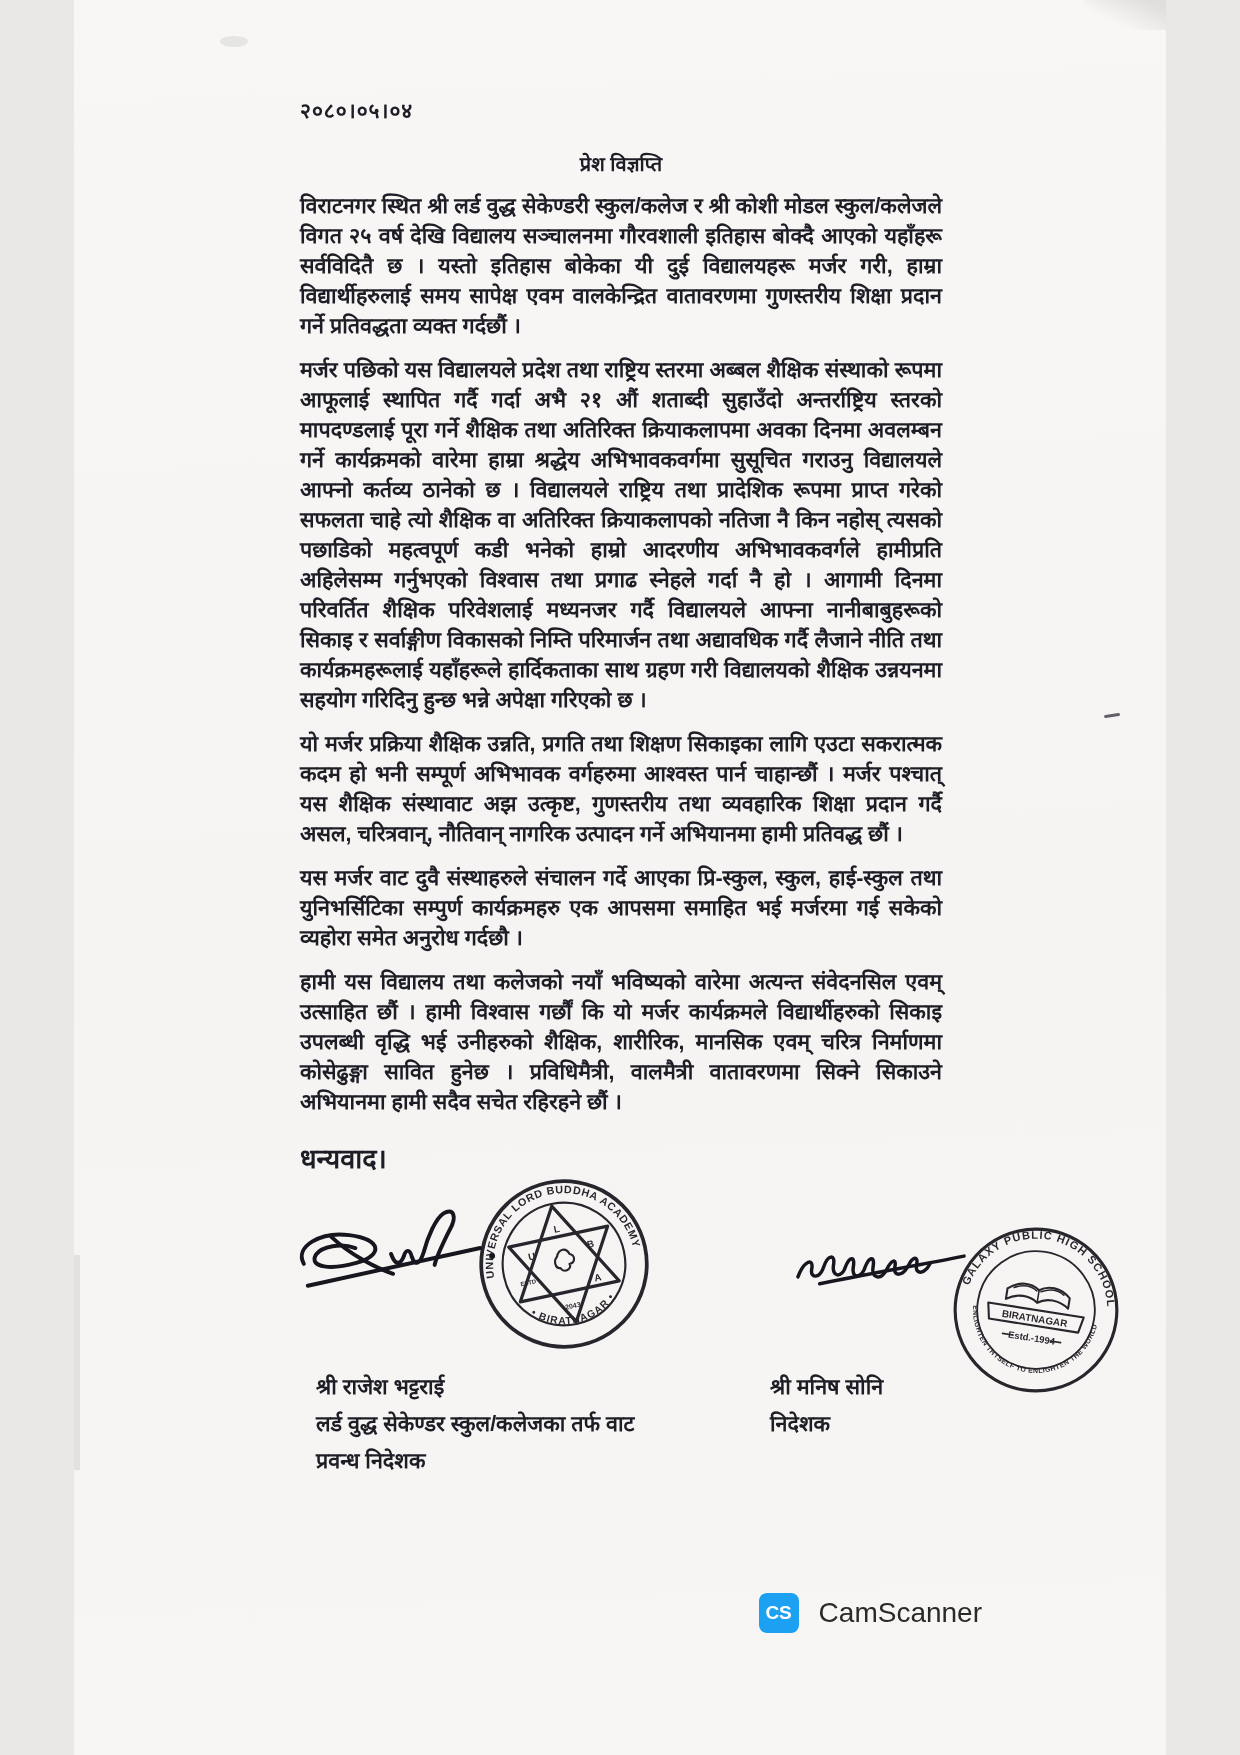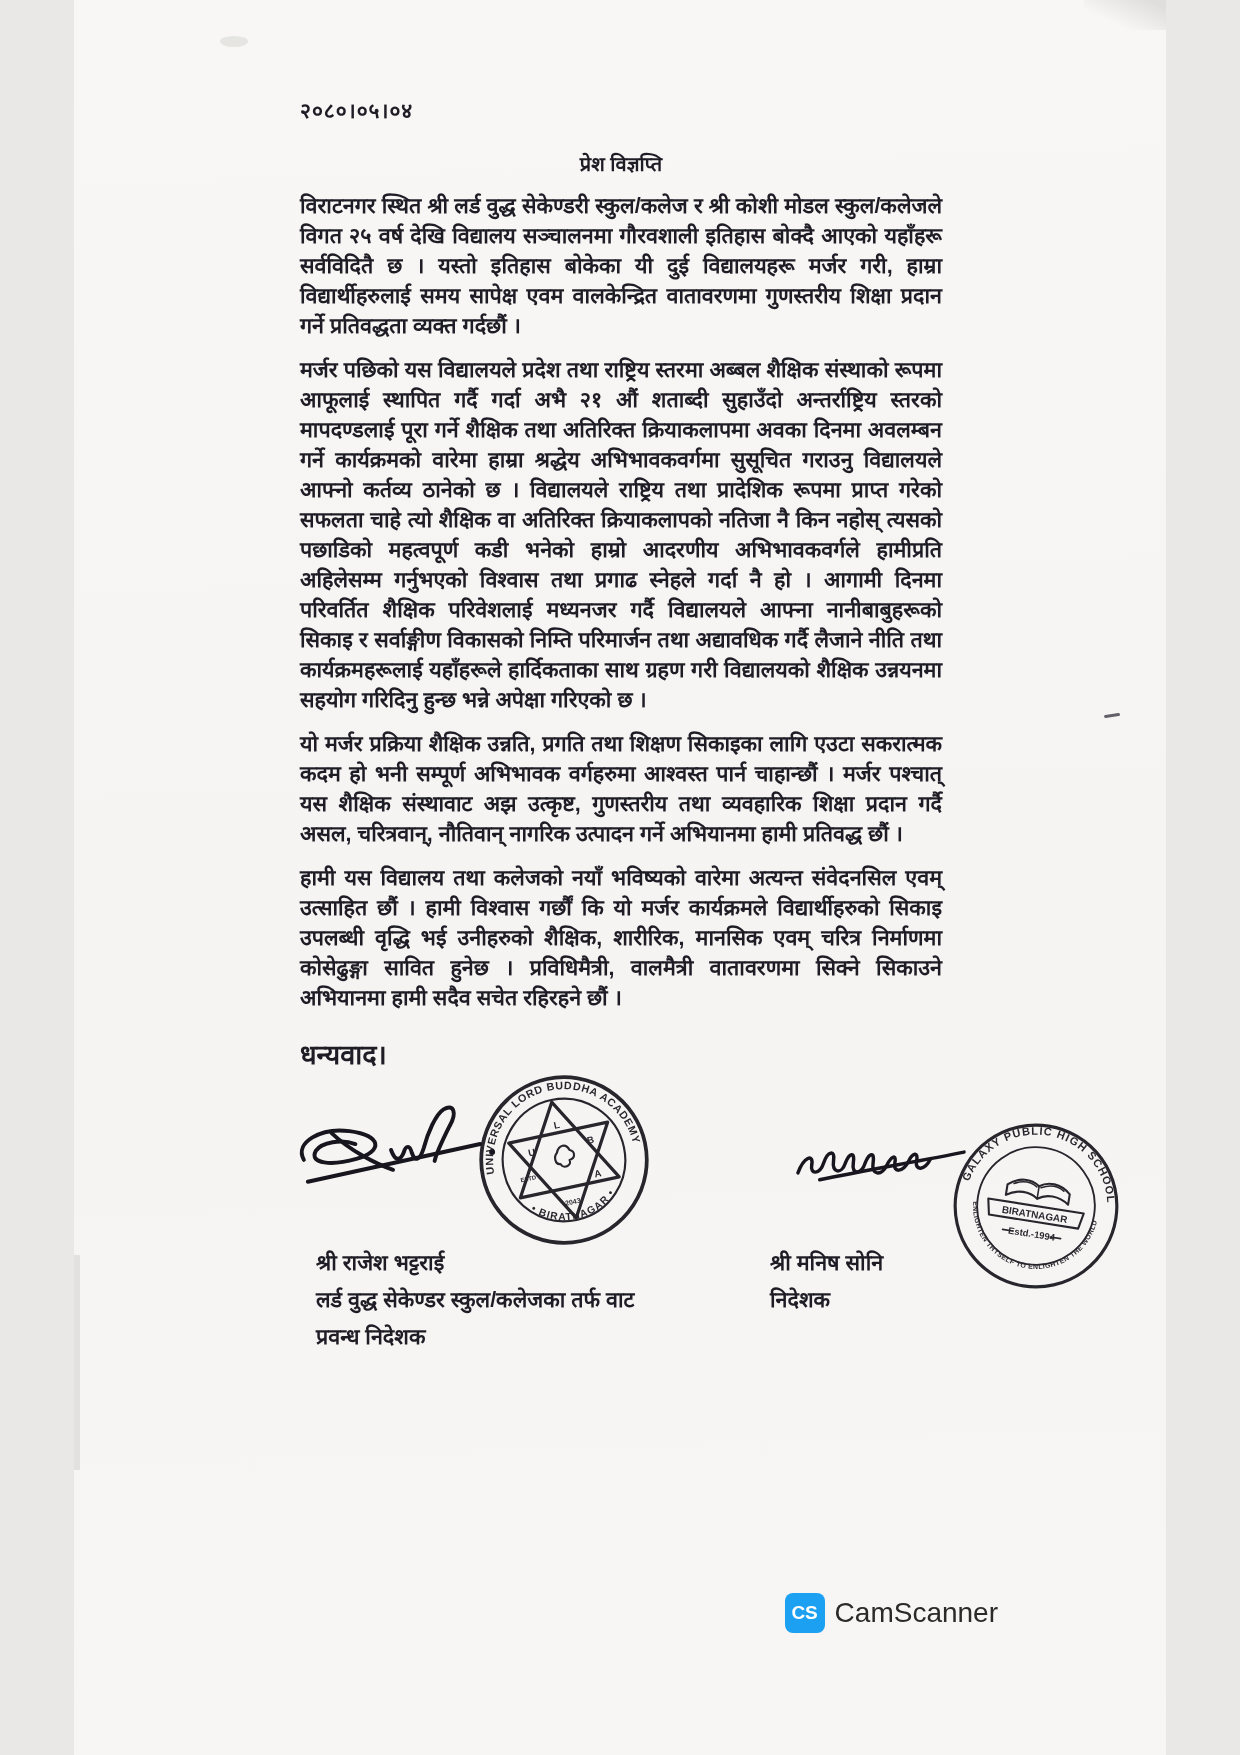--- a/index.html
+++ b/index.html
@@ -22,27 +22,27 @@
   }
   .para:first-of-type{}
   .closing{margin-top:22px;font-size:27px;font-weight:600;}
   .sig-area{position:relative;height:340px;margin-top:20px;}
   .sig-svg{position:absolute;}
   .sig-left{left:-12px;top:6px;width:218px;height:100px;}
   .sig-right{left:492px;top:42px;width:178px;height:52px;}
   .stamp{position:absolute;opacity:.92;}
   .stamp-left{left:178px;top:-18px;width:172px;height:172px;transform:rotate(-12deg);}
   .stamp-right{left:652px;top:30px;width:168px;height:168px;transform:rotate(9deg);}
-  .sig-block{position:absolute;top:153px;font-size:21.5px;font-weight:600;line-height:37px;z-index:1;}
+  .sig-block{position:absolute;top:173px;font-size:21.5px;font-weight:600;line-height:37px;z-index:1;}
   .sig-block-left{left:16px;}
   .sig-block-right{left:470px;}
   .stamp svg, .sig-svg svg{width:100%;height:100%;}
   .ink{stroke:#17151d;fill:none;stroke-linecap:round;stroke-linejoin:round;}
   .stamp-text{fill:#17151d;font-family:"Liberation Sans","DejaVu Sans",sans-serif;}
-  .watermark{position:absolute;right:168px;bottom:122px;display:flex;align-items:center;gap:10px;z-index:3;}
+  .watermark{position:absolute;right:184px;bottom:122px;display:flex;align-items:center;gap:20px;z-index:3;}
   .cs-badge{width:40px;height:40px;border-radius:8px;background:#1ca0f2;color:#ffffff;
     display:flex;align-items:center;justify-content:center;font-size:19px;font-weight:700;}
   .cs-text{font-size:28px;color:#2a2a2a;font-weight:500;}
   
   .artifact-corner-tr{position:absolute;top:0;right:0;width:82px;height:30px;
     background:linear-gradient(205deg,#d7d6d4 12%,rgba(215,214,212,0) 70%);opacity:.75;}
   .artifact-smudge{position:absolute;left:146px;top:36px;width:28px;height:11px;
     background:#d9d8d6;border-radius:50%;opacity:.6;}
   .artifact-left-sliver{position:absolute;left:0;top:1255px;width:6px;height:215px;
     background:#cfcecc;opacity:.5;}
@@ -59,20 +59,21 @@
   <div class="artifact-left-sliver"></div>
   <div class="artifact-dash"></div>
 
   <div class="content">
     <div class="doc-date">२०८०।०५।०४</div>
     <h1 class="doc-title">प्रेश विज्ञप्ति</h1>
 
     <p class="para">विराटनगर स्थित श्री लर्ड वुद्ध सेकेण्डरी स्कुल/कलेज र श्री कोशी मोडल स्कुल/कलेजले विगत २५ वर्ष देखि विद्यालय सञ्चालनमा गौरवशाली इतिहास बोक्दै आएको यहाँहरू सर्वविदितै छ । यस्तो इतिहास बोकेका यी दुई विद्यालयहरू मर्जर गरी, हाम्रा विद्यार्थीहरुलाई समय सापेक्ष एवम वालकेन्द्रित वातावरणमा गुणस्तरीय शिक्षा प्रदान गर्ने प्रतिवद्धता व्यक्त गर्दछौं ।</p>
     <p class="para">मर्जर पछिको यस विद्यालयले प्रदेश तथा राष्ट्रिय स्तरमा अब्बल शैक्षिक संस्थाको रूपमा आफूलाई स्थापित गर्दै गर्दा अभै २१ औं शताब्दी सुहाउँदो अन्तर्राष्ट्रिय स्तरको मापदण्डलाई पूरा गर्ने शैक्षिक तथा अतिरिक्त क्रियाकलापमा अवका दिनमा अवलम्बन गर्ने कार्यक्रमको वारेमा हाम्रा श्रद्धेय अभिभावकवर्गमा सुसूचित गराउनु विद्यालयले आफ्नो कर्तव्य ठानेको छ । विद्यालयले राष्ट्रिय तथा प्रादेशिक रूपमा प्राप्त गरेको सफलता चाहे त्यो शैक्षिक वा अतिरिक्त क्रियाकलापको नतिजा नै किन नहोस् त्यसको पछाडिको महत्वपूर्ण कडी भनेको हाम्रो आदरणीय अभिभावकवर्गले हामीप्रति अहिलेसम्म गर्नुभएको विश्वास तथा प्रगाढ स्नेहले गर्दा नै हो । आगामी दिनमा परिवर्तित शैक्षिक परिवेशलाई मध्यनजर गर्दै विद्यालयले आफ्ना नानीबाबुहरूको सिकाइ र सर्वाङ्गीण विकासको निम्ति परिमार्जन तथा अद्यावधिक गर्दै लैजाने नीति तथा कार्यक्रमहरूलाई यहाँहरूले हार्दिकताका साथ ग्रहण गरी विद्यालयको शैक्षिक उन्नयनमा सहयोग गरिदिनु हुन्छ भन्ने अपेक्षा गरिएको छ ।</p>
     <p class="para">यो मर्जर प्रक्रिया शैक्षिक उन्नति, प्रगति तथा शिक्षण सिकाइका लागि एउटा सकरात्मक कदम हो भनी सम्पूर्ण अभिभावक वर्गहरुमा आश्वस्त पार्न चाहान्छौं । मर्जर पश्चात् यस शैक्षिक संस्थावाट अझ उत्कृष्ट, गुणस्तरीय तथा व्यवहारिक शिक्षा प्रदान गर्दै असल, चरित्रवान्, नौतिवान् नागरिक उत्पादन गर्ने अभियानमा हामी प्रतिवद्ध छौं ।</p>
+    <p class="para">यस मर्जर वाट दुवै संस्थाहरुले संचालन गर्दे आएका प्रि-स्कुल, स्कुल, हाई-स्कुल तथा युनिभर्सिटिका सम्पुर्ण कार्यक्रमहरु एक आपसमा समाहित भई मर्जरमा गई सकेको व्यहोरा समेत अनुरोध गर्दछौ ।</p>
     <p class="para">हामी यस विद्यालय तथा कलेजको नयाँ भविष्यको वारेमा अत्यन्त संवेदनसिल एवम् उत्साहित छौं । हामी विश्वास गर्छौं कि यो मर्जर कार्यक्रमले विद्यार्थीहरुको सिकाइ उपलब्धी वृद्धि भई उनीहरुको शैक्षिक, शारीरिक, मानसिक एवम् चरित्र निर्माणमा कोसेढुङ्गा सावित हुनेछ । प्रविधिमैत्री, वालमैत्री वातावरणमा सिक्ने सिकाउने अभियानमा हामी सदैव सचेत रहिरहने छौं ।</p>
 
     <div class="closing">धन्यवाद।</div>
 
     <div class="sig-area">
 
       <div class="sig-svg sig-left">
         <svg viewBox="0 0 220 100" xmlns="http://www.w3.org/2000/svg">
           <path class="ink" stroke-width="4" d="M16,62 C6,44 34,29 62,33 C94,37 97,53 69,61 C44,68 21,66 28,53 C34,44 54,41 68,46"></path>
           <path class="ink" stroke-width="4" d="M44,35 C62,52 88,66 106,72"></path>

